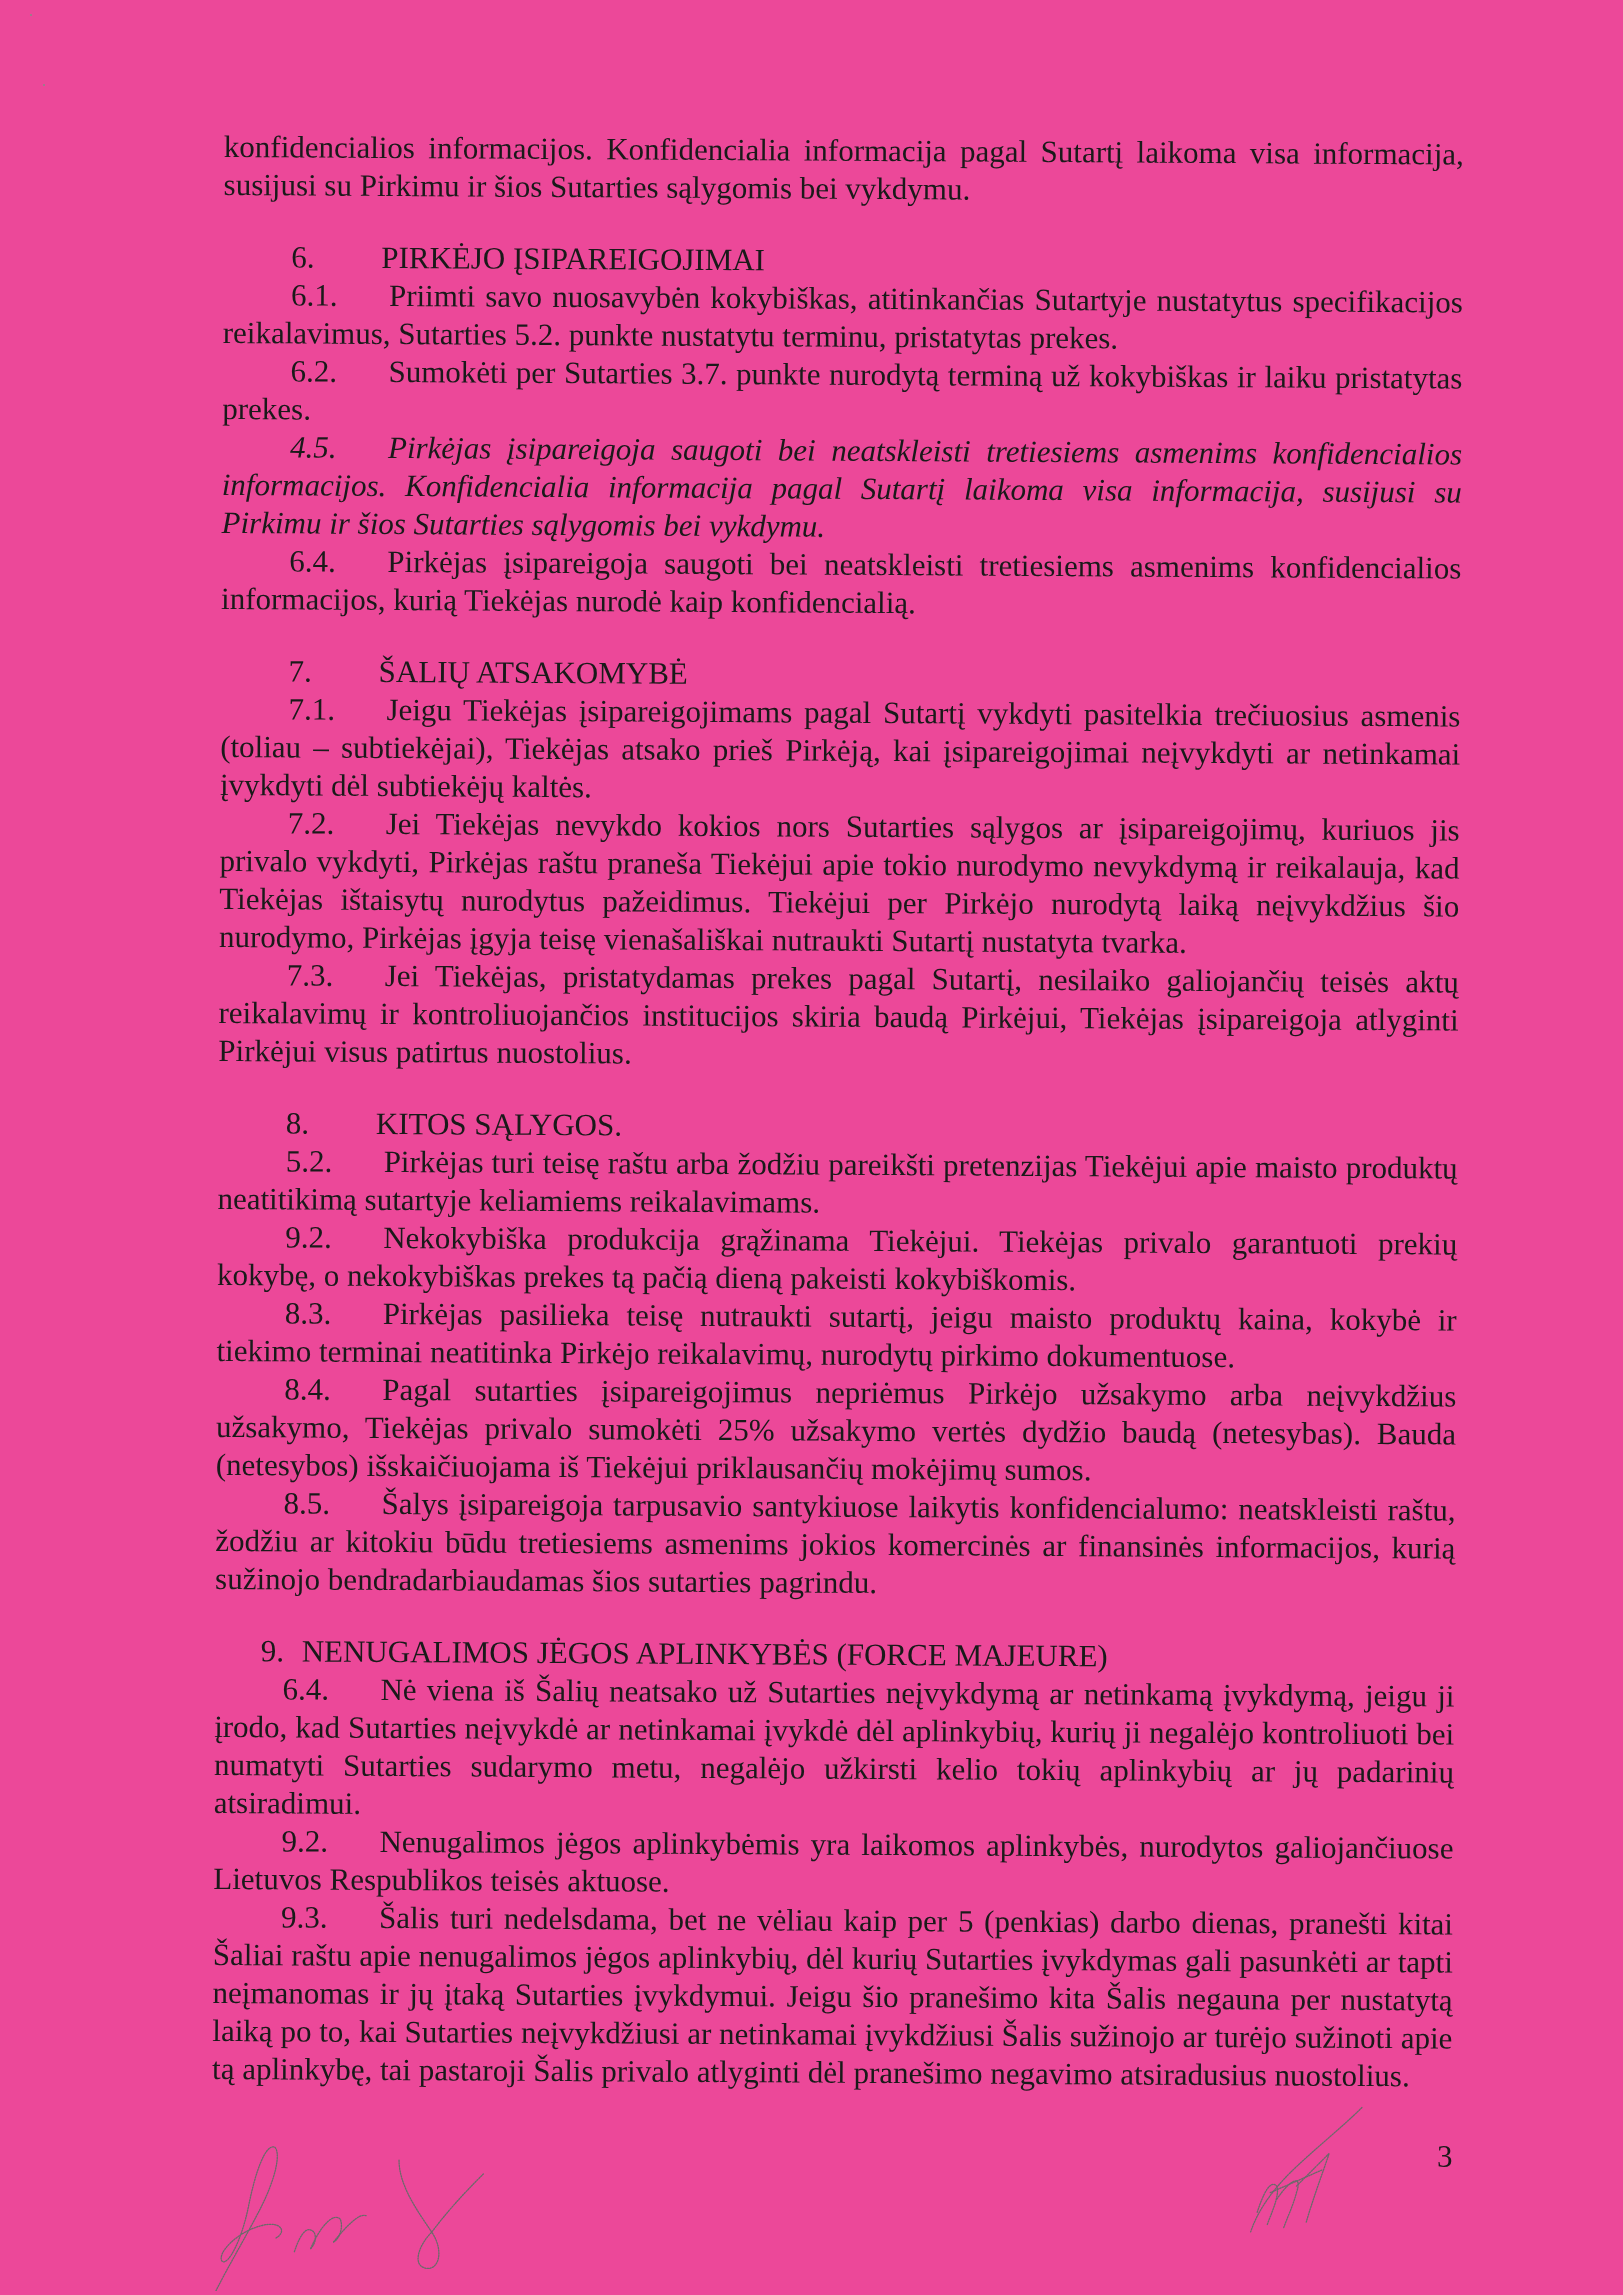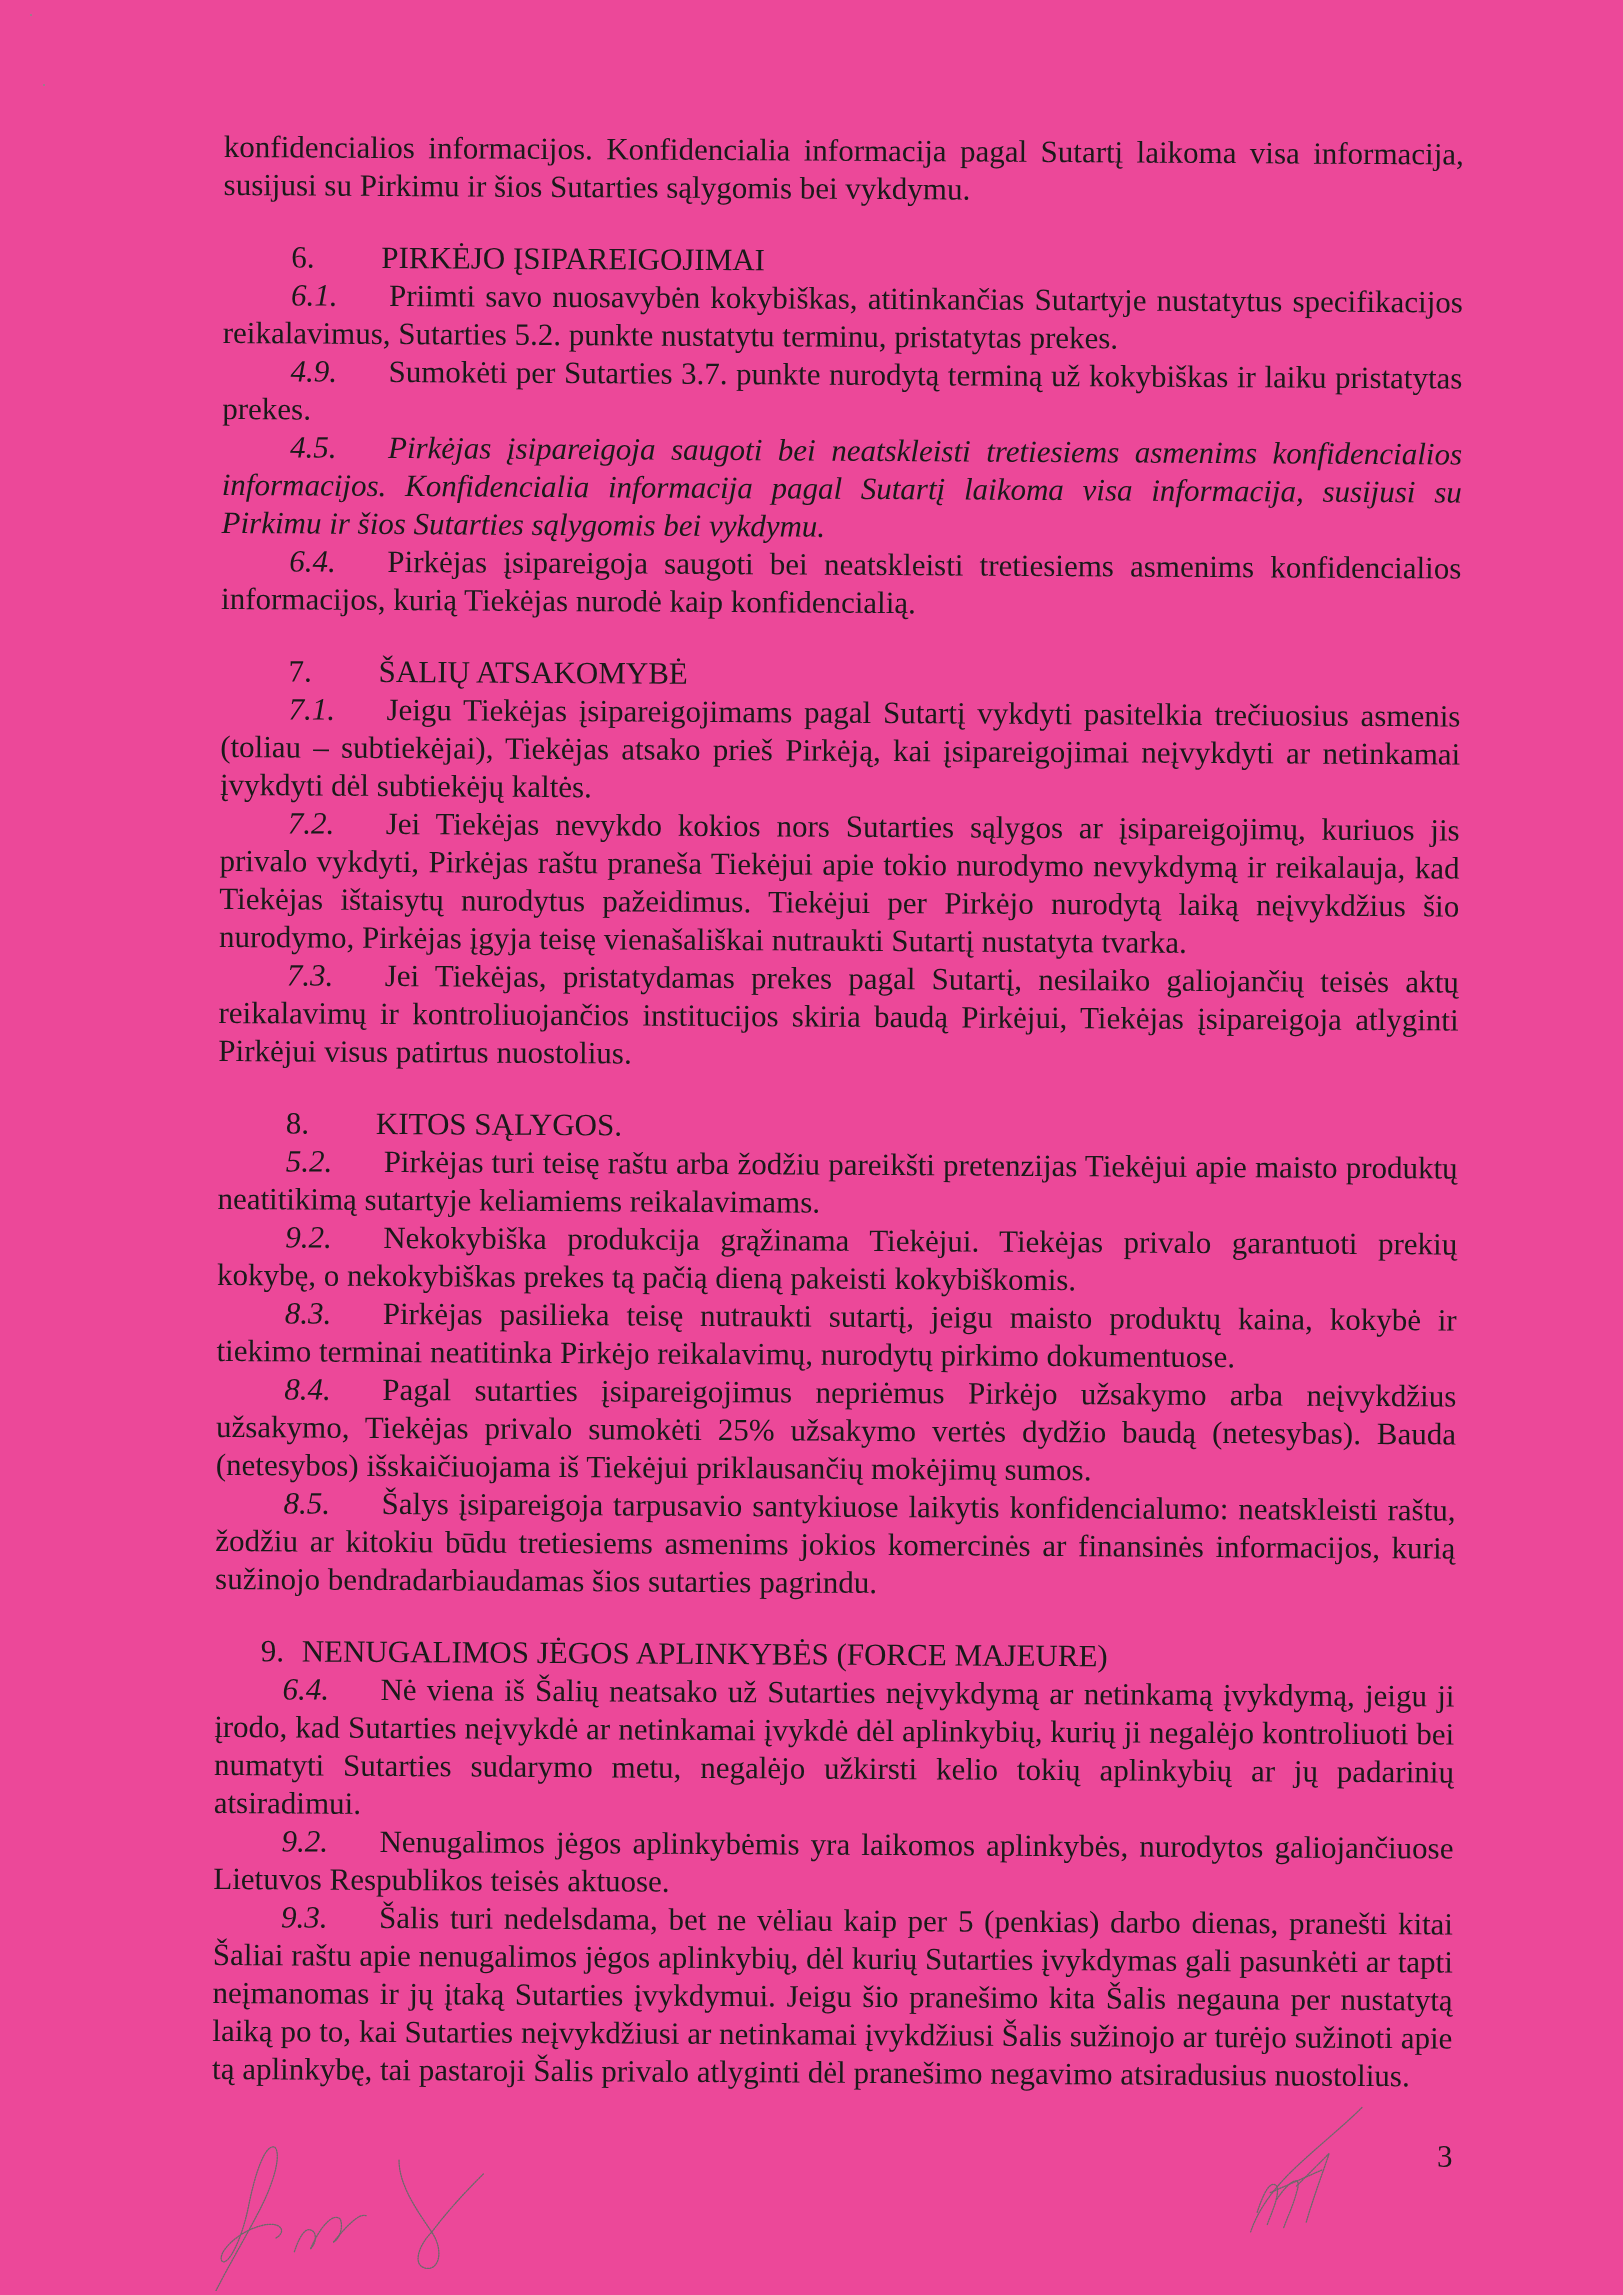--- a/index.html
+++ b/index.html
@@ -10,21 +10,21 @@
     font-family: "Liberation Serif", "DejaVu Serif", serif;
   }
   .content {
     position: absolute; left: 224px; top: 128px; width: 1240px;
     font-size: 31px; line-height: 38px;
     transform: rotate(0.35deg); transform-origin: left top;
   }
   .p { margin: 0; text-align: justify; text-align-last: left; }
   .p.first { text-indent: 0; }
   .item { margin: 0; text-align: justify; text-indent: 68px; }
-  .item .num { display: inline-block; width: 98px; text-indent: 0; font-style: italic; }
+  .item .num { display: inline-block; width: 98px; text-indent: 0; }
   .item.italic { font-style: italic; }
   .heading { margin: 0; padding-left: 68px; }
   .heading .num { display: inline-block; width: 90px; }
   .heading.compact { padding-left: 46px; }
   .heading.compact .num { width: 41px; }
   .gap-md { height: 34px; }
   .page-number {
     position: absolute; left: 1437px; top: 2139px;
     font-size: 31px; font-family: "Liberation Serif", serif; color: #1a1a1a;
   }
@@ -42,21 +42,21 @@
 
   <div class="content">
 
     <p class="p first">konfidencialios informacijos. Konfidencialia informacija pagal Sutartį laikoma visa informacija, susijusi su Pirkimu ir šios Sutarties sąlygomis bei vykdymu.</p>
 
     <div class="gap-md"></div>
 
     <div>
       <p class="heading"><span class="num">6.</span><span>PIRKĖJO ĮSIPAREIGOJIMAI</span></p>
       <p class="item"><span class="num">6.1.</span><span>Priimti savo nuosavybėn kokybiškas, atitinkančias Sutartyje nustatytus specifikacijos reikalavimus, Sutarties 5.2. punkte nustatytu terminu, pristatytas prekes.</span></p>
-      <p class="item"><span class="num">4.9.</span><span>Sumokėti per Sutarties 3.7. punkte nurodytą terminą už kokybiškas ir laiku pristatytas prekes.</span></p>
+      <p class="item"><span class="num">6.2.</span><span>Sumokėti per Sutarties 3.7. punkte nurodytą terminą už kokybiškas ir laiku pristatytas prekes.</span></p>
       <p class="item italic"><span class="num">4.5.</span><span>Pirkėjas įsipareigoja saugoti bei neatskleisti tretiesiems asmenims konfidencialios informacijos. Konfidencialia informacija pagal Sutartį laikoma visa informacija, susijusi su Pirkimu ir šios Sutarties sąlygomis bei vykdymu.</span></p>
       <p class="item"><span class="num">6.4.</span><span>Pirkėjas įsipareigoja saugoti bei neatskleisti tretiesiems asmenims konfidencialios informacijos, kurią Tiekėjas nurodė kaip konfidencialią.</span></p>
     </div>
 
     <div class="gap-md"></div>
 
     <div>
       <p class="heading"><span class="num">7.</span><span>ŠALIŲ ATSAKOMYBĖ</span></p>
       <p class="item"><span class="num">7.1.</span><span>Jeigu Tiekėjas įsipareigojimams pagal Sutartį vykdyti pasitelkia trečiuosius asmenis (toliau – subtiekėjai), Tiekėjas atsako prieš Pirkėją, kai įsipareigojimai neįvykdyti ar netinkamai įvykdyti dėl subtiekėjų kaltės.</span></p>
       <p class="item"><span class="num">7.2.</span><span>Jei Tiekėjas nevykdo kokios nors Sutarties sąlygos ar įsipareigojimų, kuriuos jis privalo vykdyti, Pirkėjas raštu praneša Tiekėjui apie tokio nurodymo nevykdymą ir reikalauja, kad Tiekėjas ištaisytų nurodytus pažeidimus. Tiekėjui per Pirkėjo nurodytą laiką neįvykdžius šio nurodymo, Pirkėjas įgyja teisę vienašališkai nutraukti Sutartį nustatyta tvarka.</span></p>

